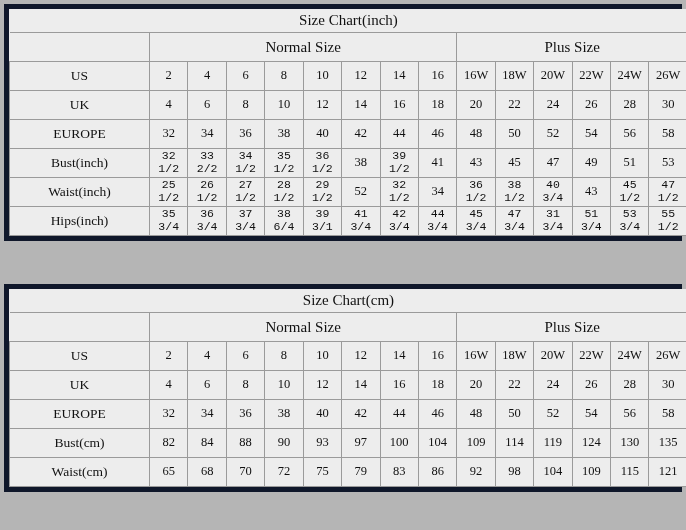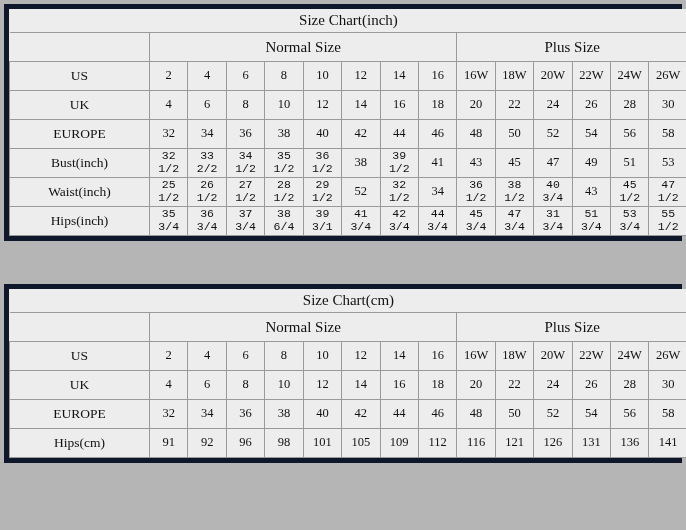--- a/index.html
+++ b/index.html
@@ -292,32 +292,49 @@
             <td class="val">44</td>
             <td class="val">46</td>
             <td class="val">48</td>
             <td class="val">50</td>
             <td class="val">52</td>
             <td class="val">54</td>
             <td class="val">56</td>
             <td class="val">58</td>
           </tr>
           <tr>
-            <td class="rowlabel">Hips(cm)</td>
-            <td class="val">91</td>
+            <td class="rowlabel">Bust(cm)</td>
+            <td class="val">82</td>
+            <td class="val">84</td>
+            <td class="val">88</td>
+            <td class="val">90</td>
+            <td class="val">93</td>
+            <td class="val">97</td>
+            <td class="val">100</td>
+            <td class="val">104</td>
+            <td class="val">109</td>
+            <td class="val">114</td>
+            <td class="val">119</td>
+            <td class="val">124</td>
+            <td class="val">130</td>
+            <td class="val">135</td>
+          </tr>
+          <tr>
+            <td class="rowlabel">Waist(cm)</td>
+            <td class="val">65</td>
+            <td class="val">68</td>
+            <td class="val">70</td>
+            <td class="val">72</td>
+            <td class="val">75</td>
+            <td class="val">79</td>
+            <td class="val">83</td>
+            <td class="val">86</td>
             <td class="val">92</td>
-            <td class="val">96</td>
             <td class="val">98</td>
-            <td class="val">101</td>
-            <td class="val">105</td>
+            <td class="val">104</td>
             <td class="val">109</td>
-            <td class="val">112</td>
-            <td class="val">116</td>
+            <td class="val">115</td>
             <td class="val">121</td>
-            <td class="val">126</td>
-            <td class="val">131</td>
-            <td class="val">136</td>
-            <td class="val">141</td>
           </tr>
         </tbody>
       </table>
     </div>
 </div>
 
 </body></html>

